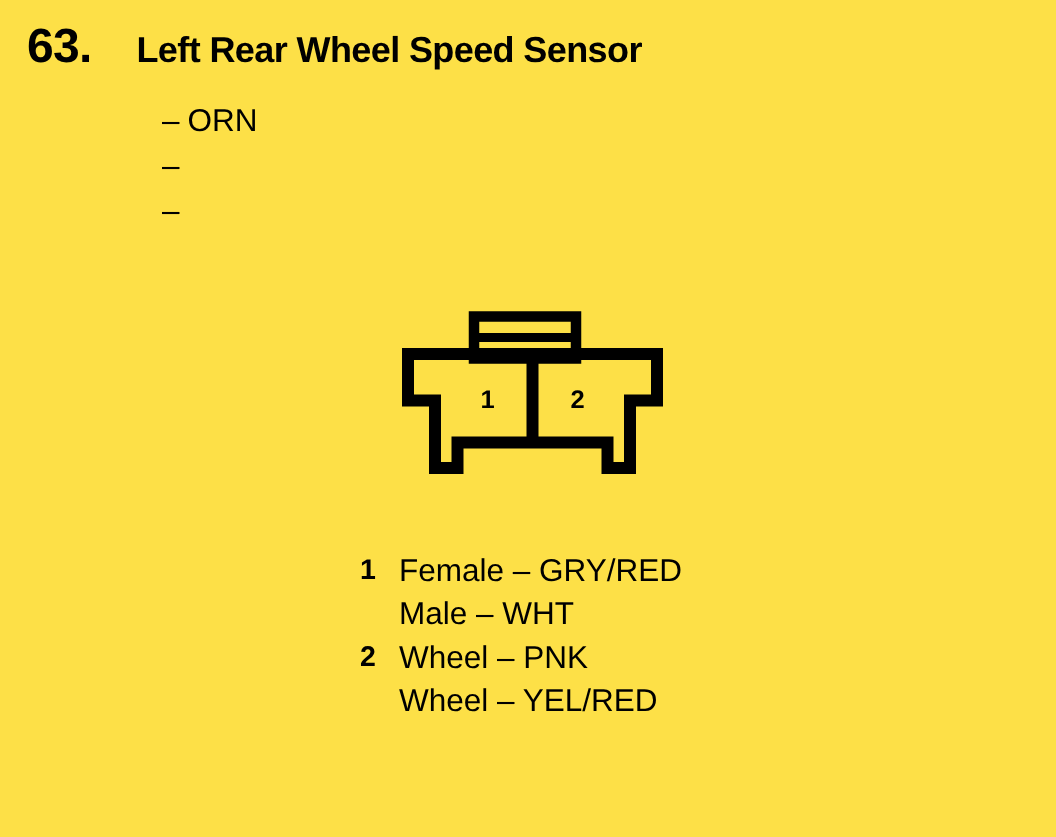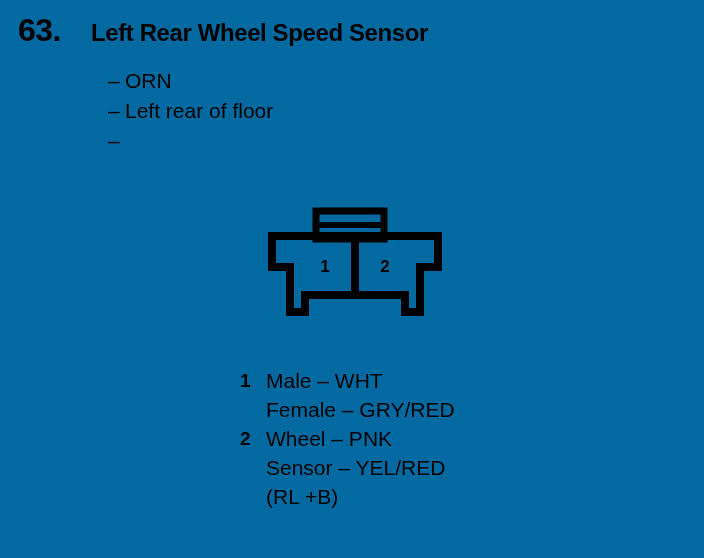--- a/index.html
+++ b/index.html
@@ -14,21 +14,21 @@
     position: relative;
     overflow: hidden;
     font-family: "Liberation Sans", sans-serif;
     color: #000000;
     -webkit-font-smoothing: none;
   }
 
   .page {
     position: absolute;
     inset: 0;
-    background: #0369a1;
+    background: #fde047;
     text-decoration: underline;
   }
 
   
   .header {
     position: absolute;
     left: 18px;
     top: 14px;
     width: 670px;
     display: flex;
@@ -129,21 +129,20 @@
     <span class="header-title">Left Rear Wheel Speed Sensor</span>
   </div>
 
   <div class="attrs">
     <div class="attr-row">
       <span class="attr-dash">–</span>
       <span class="attr-text">ORN</span>
     </div>
     <div class="attr-row">
       <span class="attr-dash">–</span>
-      <span class="attr-text">Left rear of floor</span>
     </div>
     <div class="attr-row">
       <span class="attr-dash">–</span>
     </div>
   </div>
 
   <div class="connector-wrap">
     <svg class="connector-svg" viewBox="0 0 180 120">
 
       <g>
@@ -170,29 +169,28 @@
       <text class="pin-num" x="60" y="67" text-anchor="middle">1</text>
       <text class="pin-num" x="120" y="67" text-anchor="middle">2</text>
     </svg>
   </div>
 
   <div class="legend">
 
     <div class="legend-group">
       <div class="legend-index">1</div>
       <div class="legend-lines">
+        <div class="legend-line">Female – GRY/RED</div>
         <div class="legend-line">Male – WHT</div>
-        <div class="legend-line">Female – GRY/RED</div>
       </div>
     </div>
 
     <div class="legend-group">
       <div class="legend-index">2</div>
       <div class="legend-lines">
         <div class="legend-line">Wheel – PNK</div>
-        <div class="legend-line">Sensor – YEL/RED</div>
-        <div class="legend-line">(RL +B)</div>
+        <div class="legend-line">Wheel – YEL/RED</div>
       </div>
     </div>
 
   </div>
 
 </div>
 
 </body></html>

